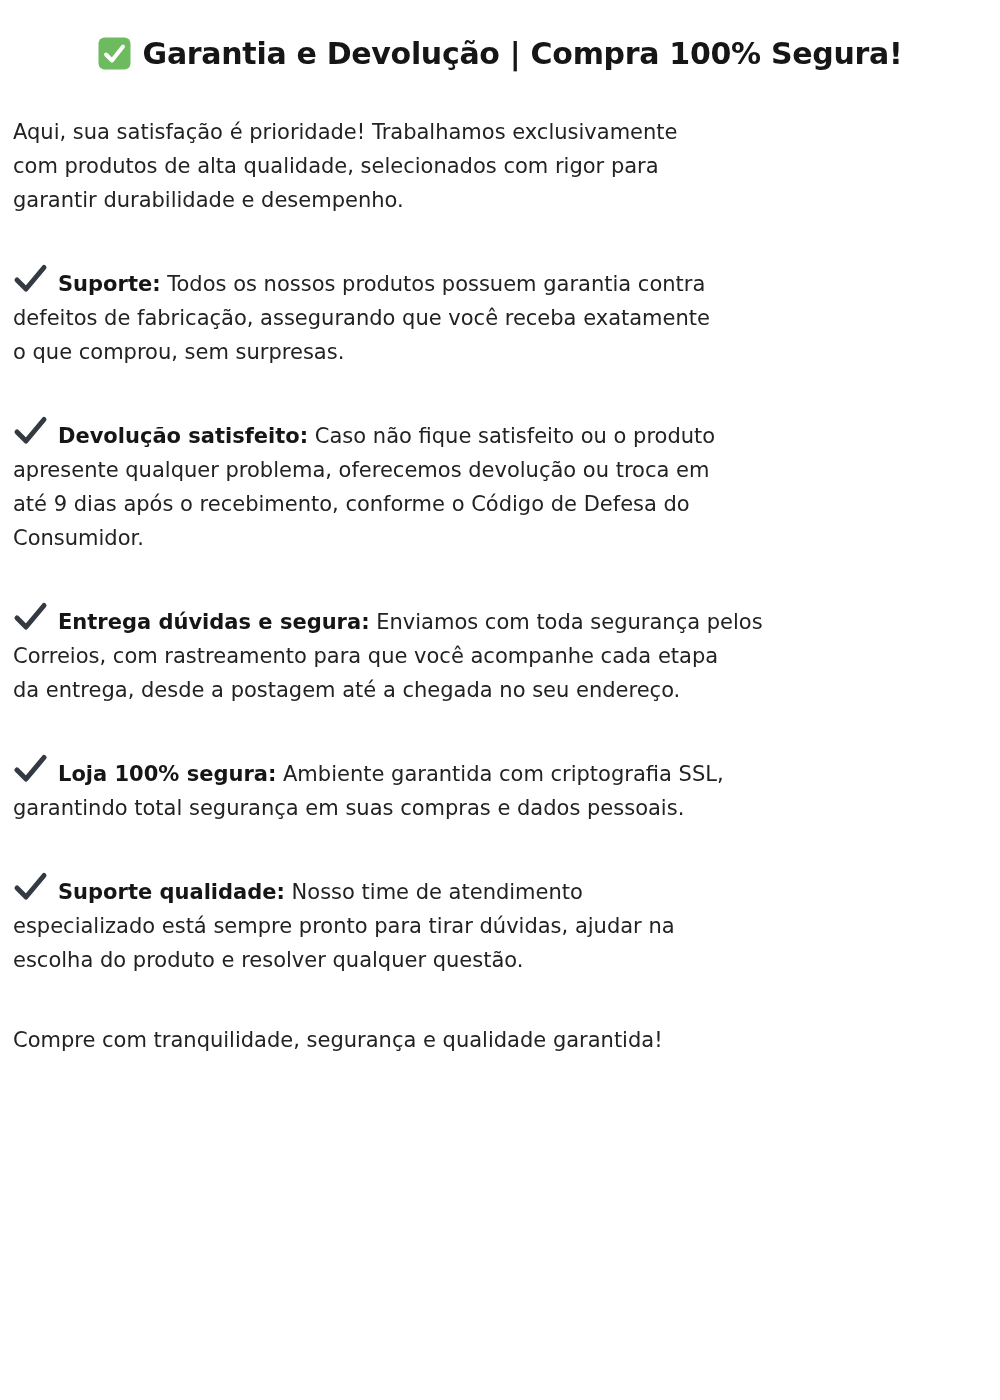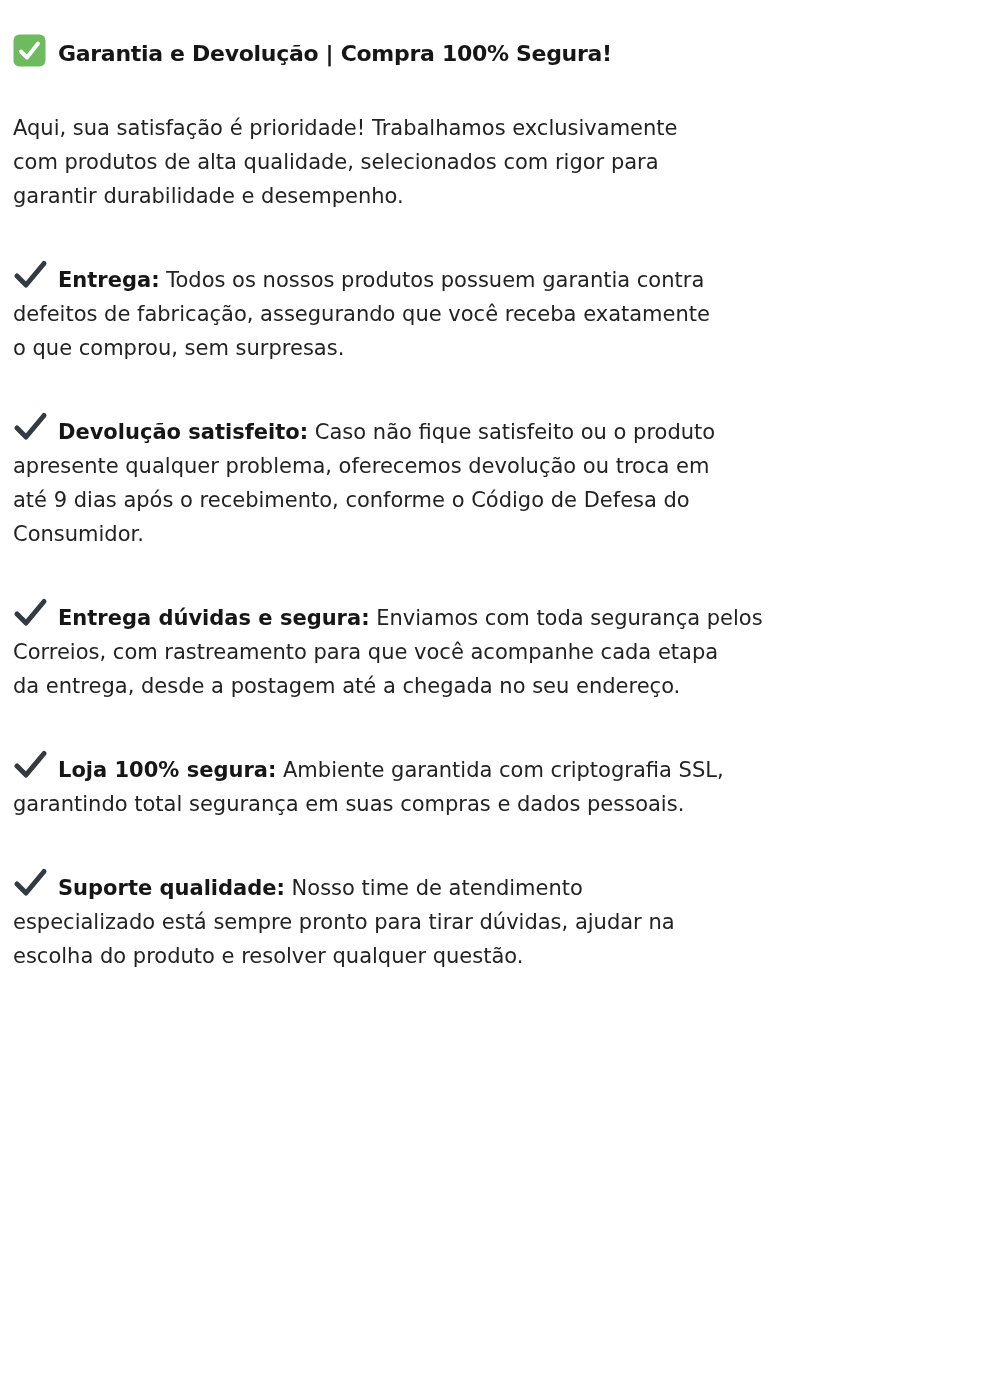--- a/index.html
+++ b/index.html
@@ -11,27 +11,28 @@
     width: 1000px;
     height: 1400px;
     overflow: hidden;
     font-family: "DejaVu Sans", "Liberation Sans", sans-serif;
     color: var(--text, #222222);
   }
   .doc {
     padding: 34px 13px 0 13px;
   }
   .page-title {
-    font-size: 22px;
+    font-size: 30px;
     font-weight: 700;
     line-height: 1.3;
     letter-spacing: -0.3px;
     color: var(--heading, #161616);
     margin: 0 0 42px 0;
     white-space: nowrap;
+    text-align: center;
   }
   .emoji-badge {
     display: inline-block;
     margin-right: 12px;
   }
   .emoji-badge svg {
     vertical-align: -6px;
   }
   .emoji-rect { fill: var(--accent-green, #6eba5f); }
   .emoji-check { stroke: #ffffff; }
@@ -72,21 +73,21 @@
       </svg>
     </span><span>Garantia e Devolução | Compra 100% Segura!</span>
   </h1>
 
   <p class="block"><span>Aqui, sua satisfação é prioridade! Trabalhamos exclusivamente
 com produtos de alta qualidade, selecionados com rigor para
 garantir durabilidade e desempenho.</span></p>
 
   <p class="block"><span class="check-icon"><svg width="35" height="31" viewBox="0 0 35 31" aria-hidden="true">
           <path class="check-path" d="M4 17 L13 26 L31 4.5"></path>
-        </svg></span><b>Entrega:</b><span> Todos os nossos produtos possuem garantia contra
+        </svg></span><b>Suporte:</b><span> Todos os nossos produtos possuem garantia contra
 defeitos de fabricação, assegurando que você receba exatamente
 o que comprou, sem surpresas.</span></p>
 
   <p class="block"><span class="check-icon"><svg width="35" height="31" viewBox="0 0 35 31" aria-hidden="true">
           <path class="check-path" d="M4 17 L13 26 L31 4.5"></path>
         </svg></span><b>Devolução satisfeito:</b><span> Caso não fique satisfeito ou o produto
 apresente qualquer problema, oferecemos devolução ou troca em
 até 9 dias após o recebimento, conforme o Código de Defesa do
 Consumidor.</span></p>
 
@@ -101,14 +102,15 @@
         </svg></span><b>Loja 100% segura:</b><span> Ambiente garantida com criptografia SSL,
 garantindo total segurança em suas compras e dados pessoais.</span></p>
 
   <p class="block"><span class="check-icon"><svg width="35" height="31" viewBox="0 0 35 31" aria-hidden="true">
           <path class="check-path" d="M4 17 L13 26 L31 4.5"></path>
         </svg></span><b>Suporte qualidade:</b><span> Nosso time de atendimento
 especializado está sempre pronto para tirar dúvidas, ajudar na
 escolha do produto e resolver qualquer questão.</span></p>
 
 
+  <p class="block"><span>Compre com tranquilidade, segurança e qualidade garantida!</span></p>
 
 </div>
 
 </body></html>

